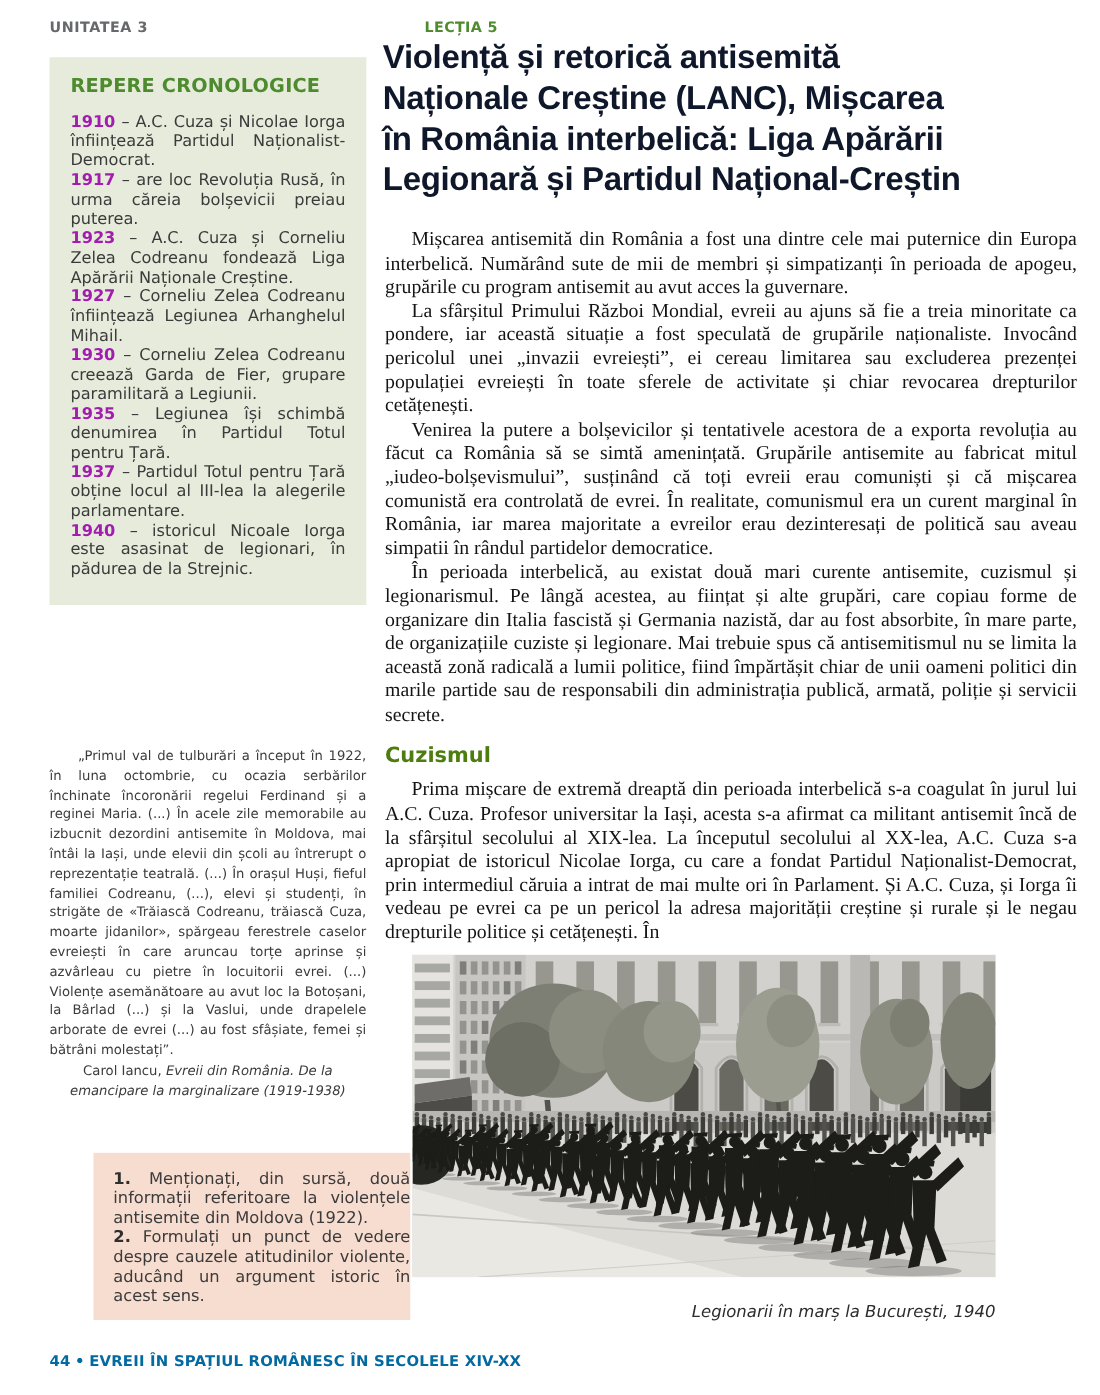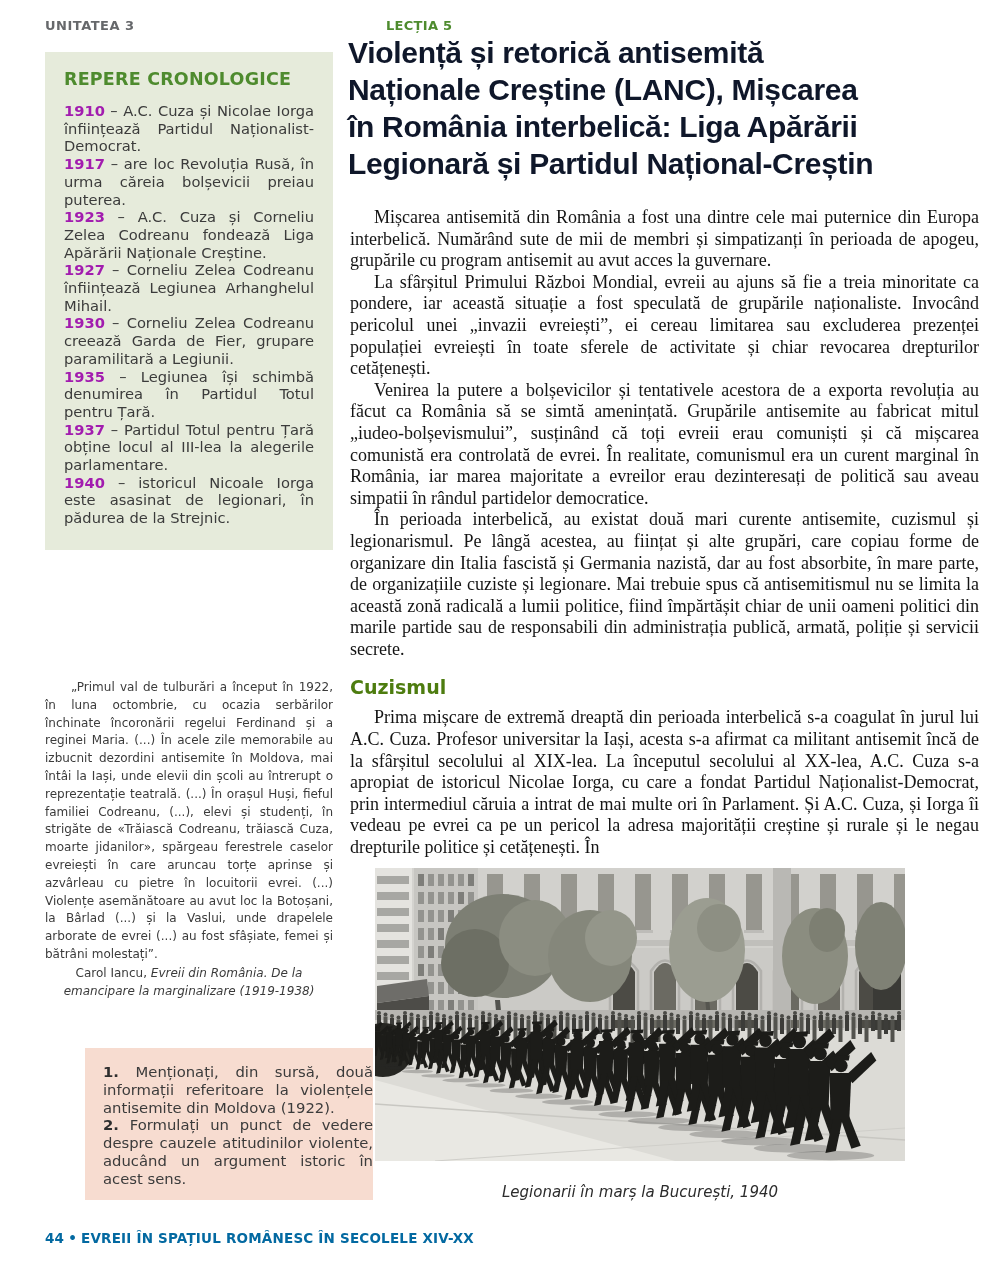--- a/index.html
+++ b/index.html
@@ -43,21 +43,21 @@
     margin:16px 0 9px 0;font-size:19px;line-height:22px;color:#4d7c0f;
     font-weight:bold;font-family:"DejaVu Sans",sans-serif;
   }
   
   .photo{
     position:absolute;left:375px;top:868px;width:530px;height:293px;
     background:#d6d5d1;overflow:hidden;
   }
   .photo svg{display:block;width:530px;height:293px;}
   .caption{
-    position:absolute;left:375px;top:1183px;width:530px;text-align:center;
+    position:absolute;left:375px;top:1183px;width:530px;text-align:right;
     font-style:italic;font-size:15px;color:#2c2c2c;
   }
   
   .quote{position:absolute;left:45px;top:679px;width:288px;}
   .quote p{margin:0;font-size:12px;line-height:17.8px;color:#3b3b3b;}
   .quote .quote-text{text-align:justify;text-indent:26px;}
   .quote .quote-attr{text-align:center;margin-top:1px;}
   
   .pink-box{
     position:absolute;left:45px;top:1048px;width:288px;box-sizing:border-box;

